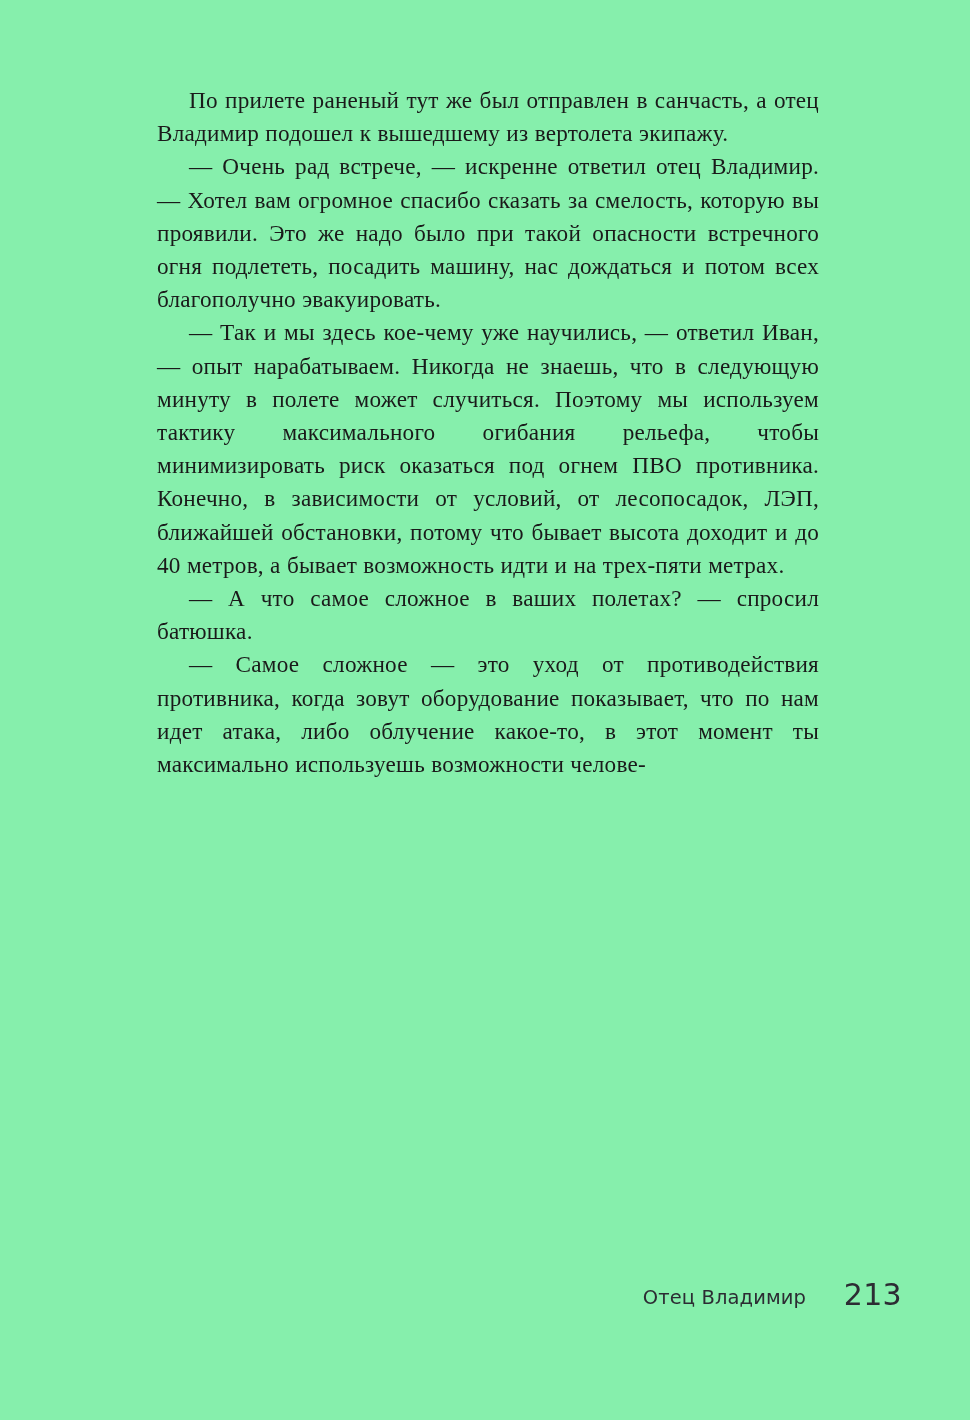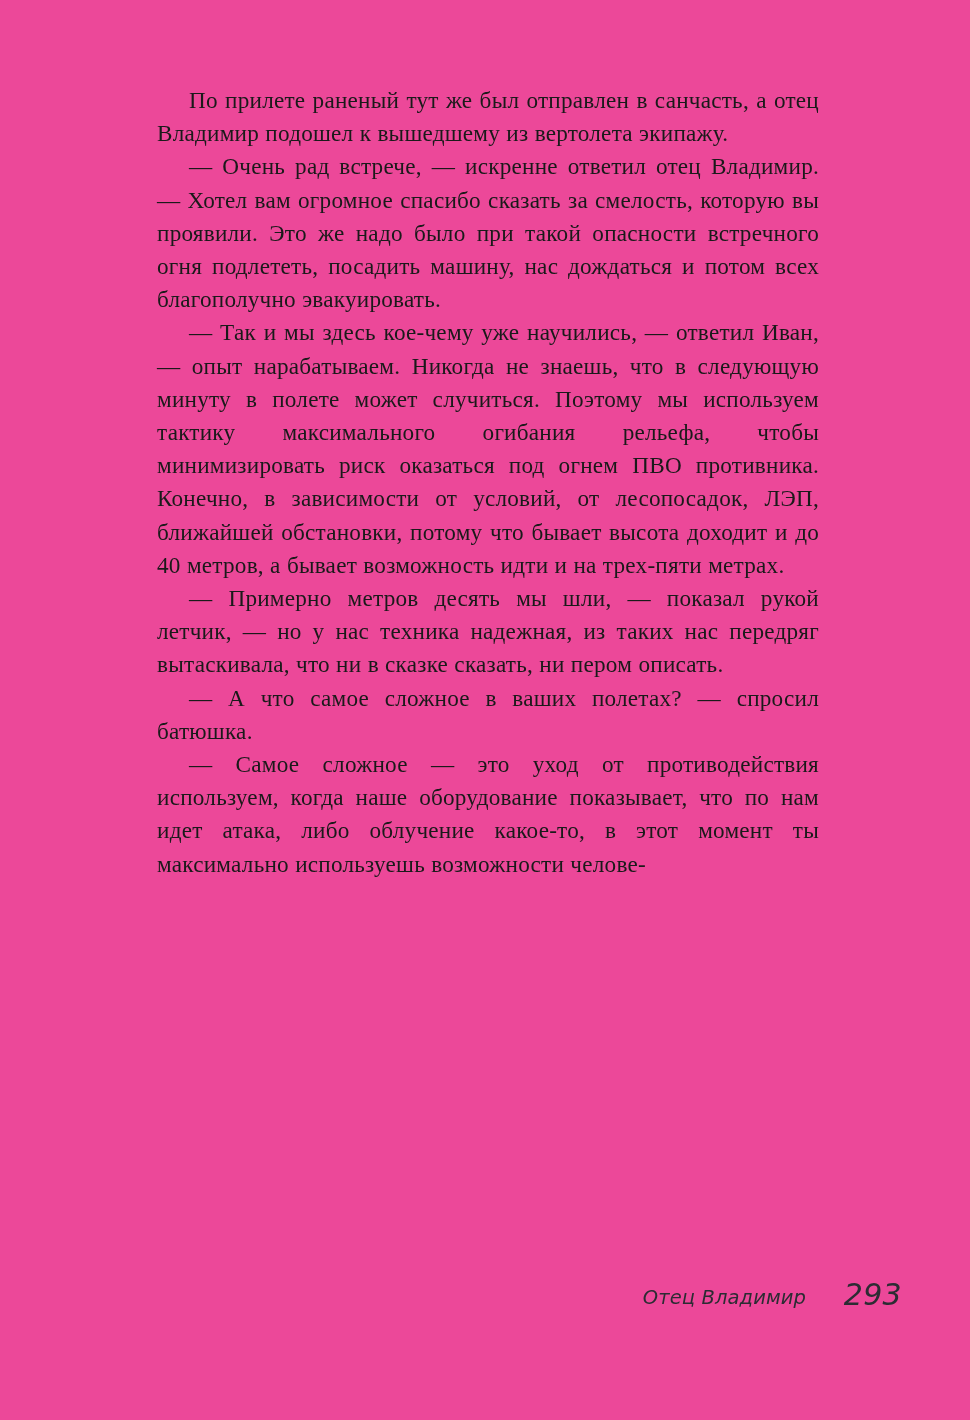--- a/index.html
+++ b/index.html
@@ -12,21 +12,21 @@
     background: #ffffff;
     font-family: "Liberation Serif", "DejaVu Serif", serif;
     color: #1a1a1a;
     overflow: hidden;
     position: relative;
   }
 
   .page {
     position: absolute;
     inset: 0;
-    background: #ec4899;
+    background: #86efac;
   }
 
   .text-column {
     position: absolute;
     left: 157px;
     top: 84px;
     width: 662px;
   }
 
   .para {
@@ -46,21 +46,20 @@
   .para:last-child {
     text-align: justify;
   }
 
   .footer {
     position: absolute;
     left: 157px;
     top: 1278px;
     width: 745px;
     height: 48px;
-    font-style: italic;
   }
 
   .running-head {
     position: absolute;
     right: 96px;
     top: 8px;
     font-family: "DejaVu Sans", "Liberation Sans", sans-serif;
     font-size: 19.5px;
     line-height: 24px;
     color: #2c2c33;
@@ -82,23 +81,22 @@
 </style>
 </head>
 <body>
 
 <div class="page">
 
   <div class="text-column">
     <p class="para">По прилете раненый тут же был отправлен в санчасть, а отец Владимир подошел к вышедшему из вертолета экипажу.</p>
     <p class="para">— Очень рад встрече, — искренне ответил отец Владимир. — Хотел вам огромное спасибо сказать за смелость, которую вы проявили. Это же надо было при такой опасности встречного огня подлететь, посадить машину, нас дождаться и потом всех благополучно эвакуировать.</p>
     <p class="para">— Так и мы здесь кое-чему уже научились, — ответил Иван, — опыт нарабатываем. Никогда не знаешь, что в следующую минуту в полете может случиться. Поэтому мы используем тактику максимального огибания рельефа, чтобы минимизировать риск оказаться под огнем ПВО противника. Конечно, в зависимости от условий, от лесопосадок, ЛЭП, ближайшей обстановки, потому что бывает высота доходит и до 40 метров, а бывает возможность идти и на трех-пяти метрах.</p>
-    <p class="para">— Примерно метров десять мы шли, — показал рукой летчик, — но у нас техника надежная, из таких нас передряг вытаскивала, что ни в сказке сказать, ни пером описать.</p>
     <p class="para">— А что самое сложное в ваших полетах? — спросил батюшка.</p>
-    <p class="para">— Самое сложное — это уход от противодействия используем, когда наше оборудование показывает, что по нам идет атака, либо облучение какое-то, в этот момент ты максимально используешь возможности челове-</p>
+    <p class="para">— Самое сложное — это уход от противодействия противника, когда зовут оборудование показывает, что по нам идет атака, либо облучение какое-то, в этот момент ты максимально используешь возможности челове-</p>
   </div>
 
   <div class="footer">
     <div class="running-head">Отец Владимир</div>
-    <div class="page-number">293</div>
+    <div class="page-number">213</div>
   </div>
 
 </div>
 
 </body></html>

